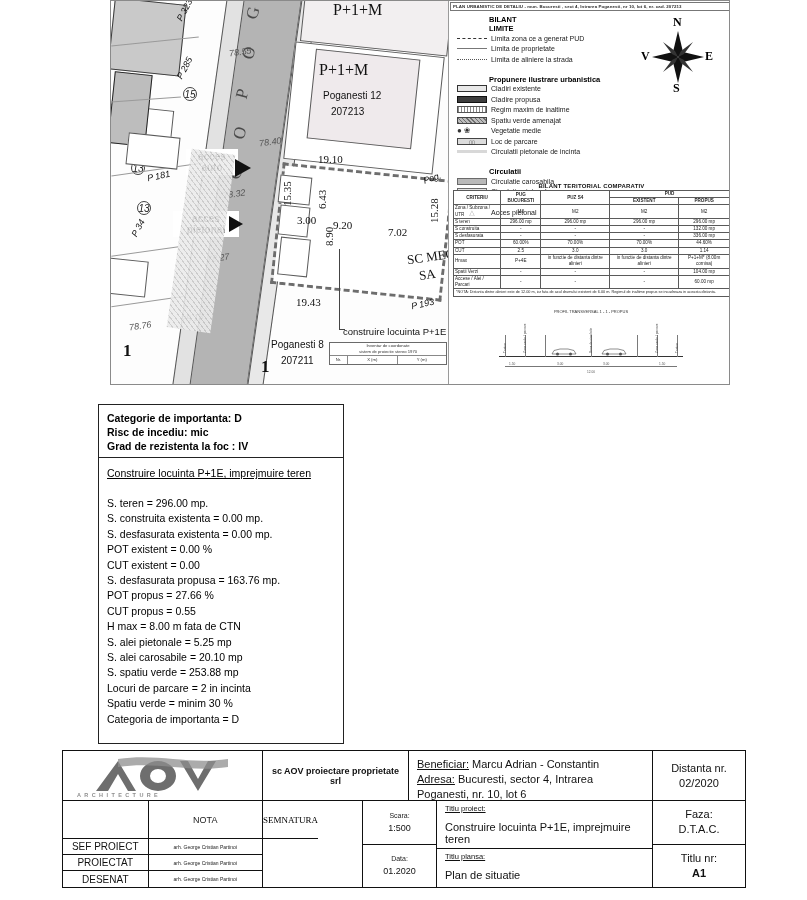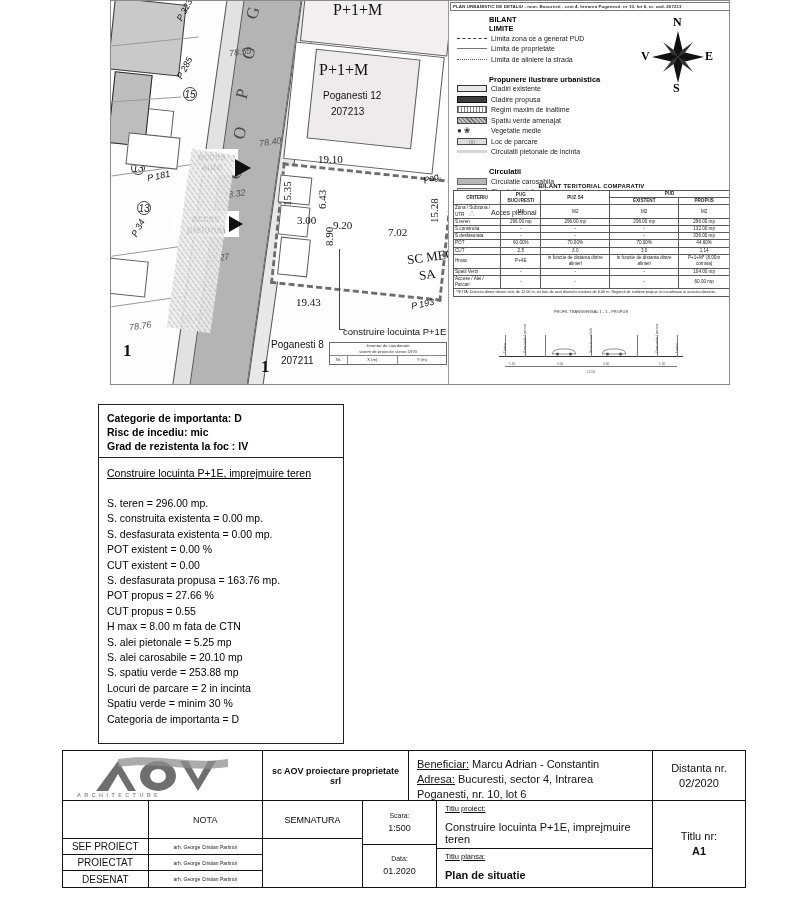--- a/index.html
+++ b/index.html
@@ -211,36 +211,36 @@
 
   #tb-bottom { height: 86px; }
   #tb-names { width: 200px; border-right: 1.5px solid #111; display:flex; flex-direction:column; }
   #tb-names .nm-hdr { height: 38px; display:flex; border-bottom:1.2px solid #111;}
   #tb-names .nm-row { height: 16px; display:flex; border-bottom:1.2px solid #111;}
   #tb-names .nm-row:last-child { border-bottom:none; }
   .nm-role { width: 86px; border-right:1.2px solid #111; display:flex; align-items:center; justify-content:center; font-size:10px; color:#111;}
   .nm-name { width: 114px; display:flex; align-items:center; justify-content:center; font-size:5px; color:#222; text-align:center; line-height:6px;}
   .nm-hdr .nm-role { font-size:9px; }
 
-  #tb-sem { width: 100px; border-right:1.5px solid #111; display:flex; flex-direction:column; }
+  #tb-sem { width: 100px; border-right:1.5px solid #111; display:flex; flex-direction:row;font-family:Liberation Serif, serif; }
   #tb-sem .sh { height: 38px; border-bottom:1.2px solid #111; display:flex; align-items:center; justify-content:center; font-size:9px;}
   #tb-sem .sb { flex:1; }
 
   #tb-scara { width: 74px; border-right:1.5px solid #111; display:flex; flex-direction:column; }
   .sc-cell { flex:1; display:flex; flex-direction:column; align-items:center; justify-content:center; }
   .sc-cell.b { border-bottom:1.2px solid #111; }
   .sc-k { font-size:7px; color:#222; }
   .sc-v { font-size:9px; color:#111; margin-top:4px;}
 
   #tb-titles { flex:1; border-right:1.5px solid #111; display:flex; flex-direction:column; }
   .tt-cell { flex:1; padding: 3px 8px; }
   .tt-cell.b { border-bottom:1.2px solid #111; }
   .tt-k { font-size:7.5px; color:#111; text-decoration:underline; }
   .tt-v { font-size:11px; color:#111; margin-top:8px; }
-  .tt-v.bold { font-weight:700; }
+  .tt-v.bold { font-weight:400; }
 
   #tb-faza { width: 92px; display:flex; flex-direction:column; }
   .fz-cell { flex:1; display:flex; flex-direction:column; align-items:center; justify-content:center; font-size:11px; color:#111; line-height:15px;}
   .fz-cell.b { border-bottom:1.2px solid #111; }
   .fz-v.bold { font-weight:700; }
 </style>
 </head>
 <body>
 
 <div id="page">
@@ -694,20 +694,24 @@
           <div class="tt-k">Titlu proiect:</div>
           <div class="tt-v">Construire locuinta P+1E, imprejmuire teren</div>
         </div>
         <div class="tt-cell">
           <div class="tt-k">Titlu plansa:</div>
           <div class="tt-v bold">Plan de situatie</div>
         </div>
       </div>
 
       <div id="tb-faza">
+        <div class="fz-cell b">
+          <div>Faza:</div>
+          <div>D.T.A.C.</div>
+        </div>
         <div class="fz-cell">
           <div>Titlu nr:</div>
           <div class="fz-v bold">A1</div>
         </div>
       </div>
 
     </div>
   </div>
 
 </div>

